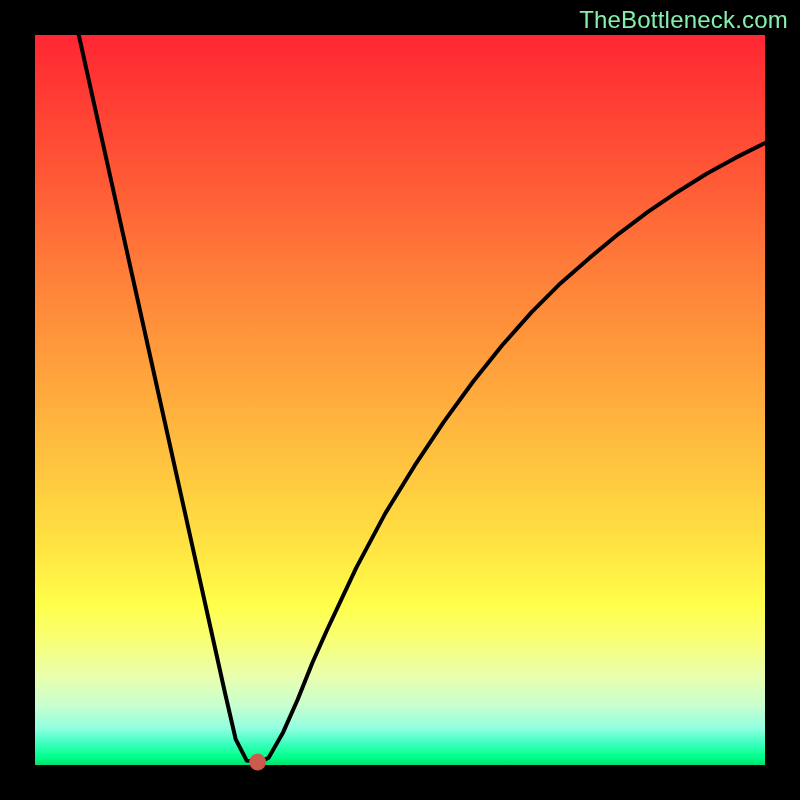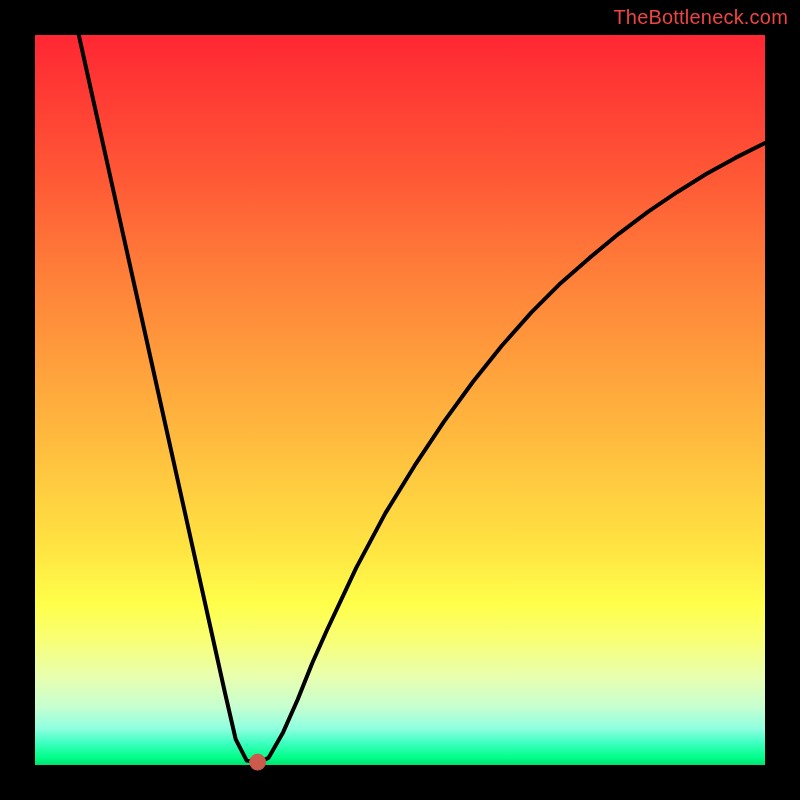--- a/index.html
+++ b/index.html
@@ -41,22 +41,22 @@
       #8fffe0 95%,
       #3dffc0 97%,
       #00ff88 99%,
       #00e070 100%
     );
   }
   .watermark {
     position: absolute;
     top: 6px;
     right: 12px;
-    font-size: 20px;
-    color: #ef4444;
+    font-size: 24px;
+    color: #86efac;
     font-weight: 500;
     letter-spacing: 0.2px;
     user-select: none;
   }
   svg.curve {
     position: absolute;
     left: 0;
     top: 0;
     width: 730px;
     height: 730px;

